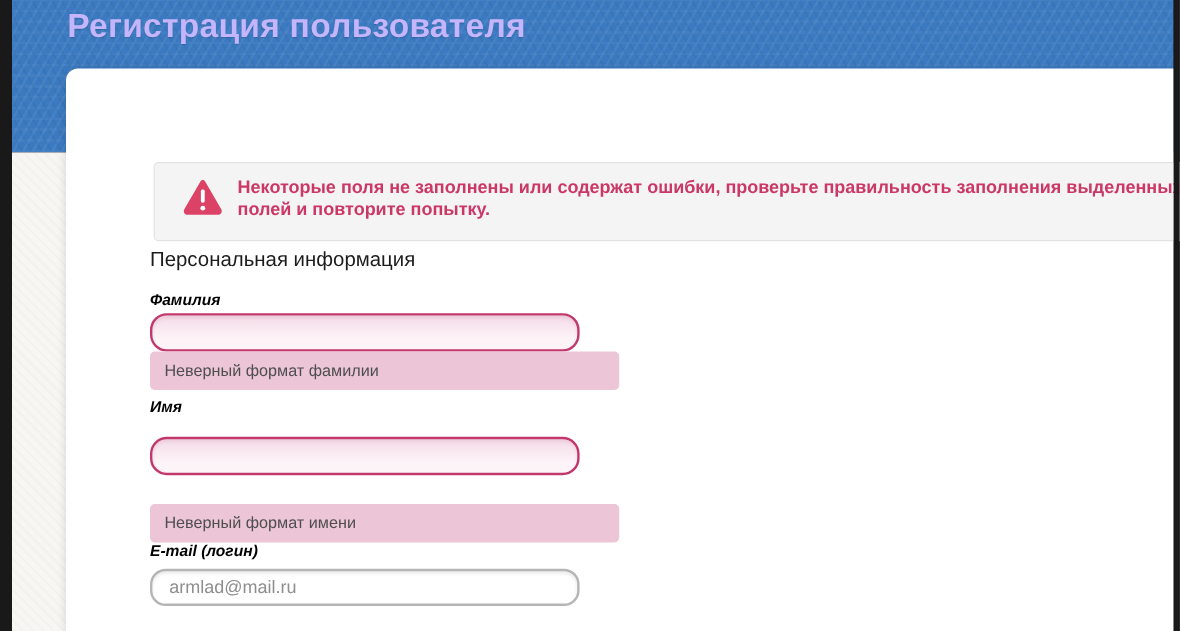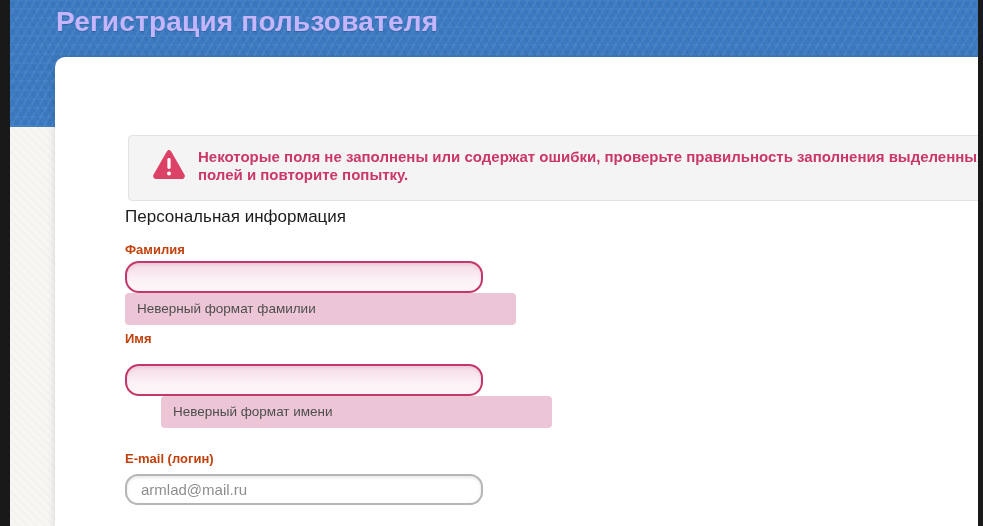--- a/index.html
+++ b/index.html
@@ -45,21 +45,21 @@
   .alert-text {
     position:absolute; left:69px; top:12px; width:812px;
     color:#cb3766; font-size:15px; line-height:18px; font-weight:bold;
   }
 
   .section-heading {
     position:absolute; left:70px; top:150px; color:#1c1c1c; font-size:17px; font-weight:normal;
   }
 
   .field-label {
-    position:absolute; left:70px; color:#c2410c; font-size:13px; font-weight:bold; white-space:nowrap;
+    position:absolute; left:70px; color:#000000; font-size:13px; font-weight:bold; white-space:nowrap;font-style:italic;
   }
   .lbl-lastname  { top:185px; }
   .lbl-firstname { top:274px; }
   .lbl-email     { top:394px; }
 
   .field-input {
     position:absolute; left:70px; width:358px; height:32px;
     border-radius:14px; font-size:15px; padding:0 14px; outline:none;
     font-family:"Liberation Sans", sans-serif;
   }
@@ -78,21 +78,21 @@
   .inp-lastname  { top:204px; }
   .inp-firstname { top:307px; }
   .inp-email     { top:417px; }
 
   .field-error-msg {
     position:absolute; left:70px; width:391px; height:32px;
     background:#ecc5d6; border-radius:4px;
     color:#4e4e4e; font-size:13.5px; line-height:32px; padding-left:12px;
   }
   .err-lastname  { top:236px; }
-  .err-firstname { top:339px;margin-left:36px; }
+  .err-firstname { top:363px; }
 </style>
 </head>
 <body>
 
 <div id="app">
 
   <div class="header-band"></div>
   <div class="page-bg"></div>
 
   <div class="page-title">Регистрация пользователя</div>

